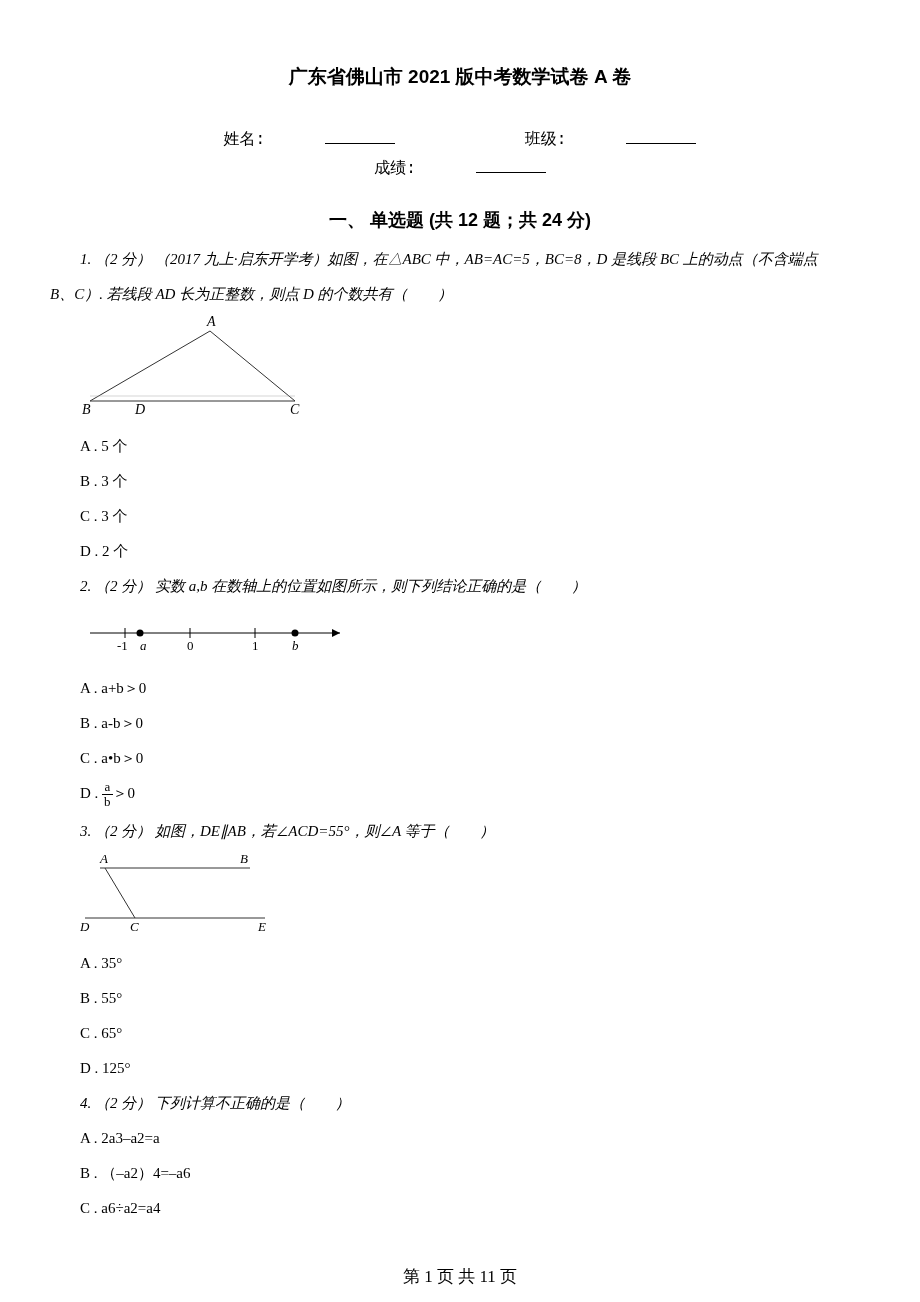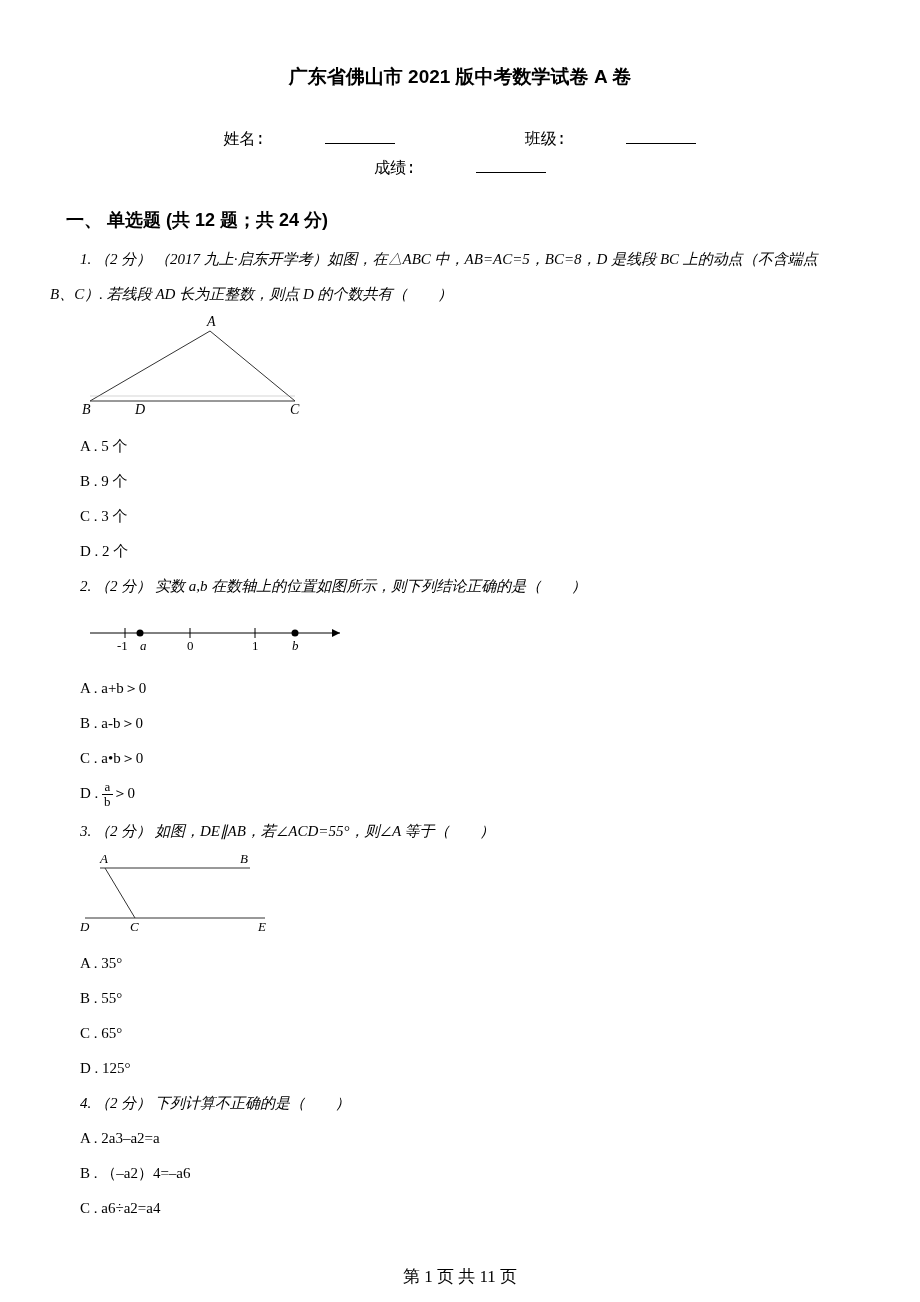--- a/index.html
+++ b/index.html
@@ -30,22 +30,23 @@
     }
     .underline {
       display: inline-block;
       border-bottom: 1px solid #000;
       width: 70px;
       vertical-align: baseline;
     }
     .section-header {
       font-weight: bold;
       font-size: 18px;
-      margin: 10px 16px;
+      margin: 10px 0;
       font-family: "SimHei", "黑体", sans-serif;
+      text-align: center;
     }
     .question {
       margin: 8px 0;
       text-indent: 2em;
       font-style: italic;
     }
     .question.noindent {
       text-indent: 0;
     }
     .option {
@@ -105,21 +106,21 @@
     <line x1="215" y1="85" x2="130" y2="15" stroke="#333" stroke-width="1"></line>
     <line x1="10" y1="80" x2="215" y2="80" stroke="#aaa" stroke-width="0.5"></line>
     <text x="127" y="10" font-size="14" font-style="italic" font-family="serif">A</text>
     <text x="2" y="98" font-size="14" font-style="italic" font-family="serif">B</text>
     <text x="55" y="98" font-size="14" font-style="italic" font-family="serif">D</text>
     <text x="210" y="98" font-size="14" font-style="italic" font-family="serif">C</text>
   </svg>
 </div>
 
 <div class="option">A . 5 个</div>
-<div class="option">B . 9 个</div>
+<div class="option">B . 3 个</div>
 <div class="option">C . 3 个</div>
 <div class="option">D . 2 个</div>
 
 <div class="question">2.  （2 分） 实数 a,b 在数轴上的位置如图所示，则下列结论正确的是（　　）</div>
 
 <div class="svg-figure">
   <svg width="280" height="50" viewBox="0 0 280 50">
     <line x1="10" y1="25" x2="260" y2="25" stroke="#000" stroke-width="1"></line>
     <polygon points="260,25 252,21 252,29" fill="#000"></polygon>
     <line x1="45" y1="20" x2="45" y2="30" stroke="#000" stroke-width="1"></line>

